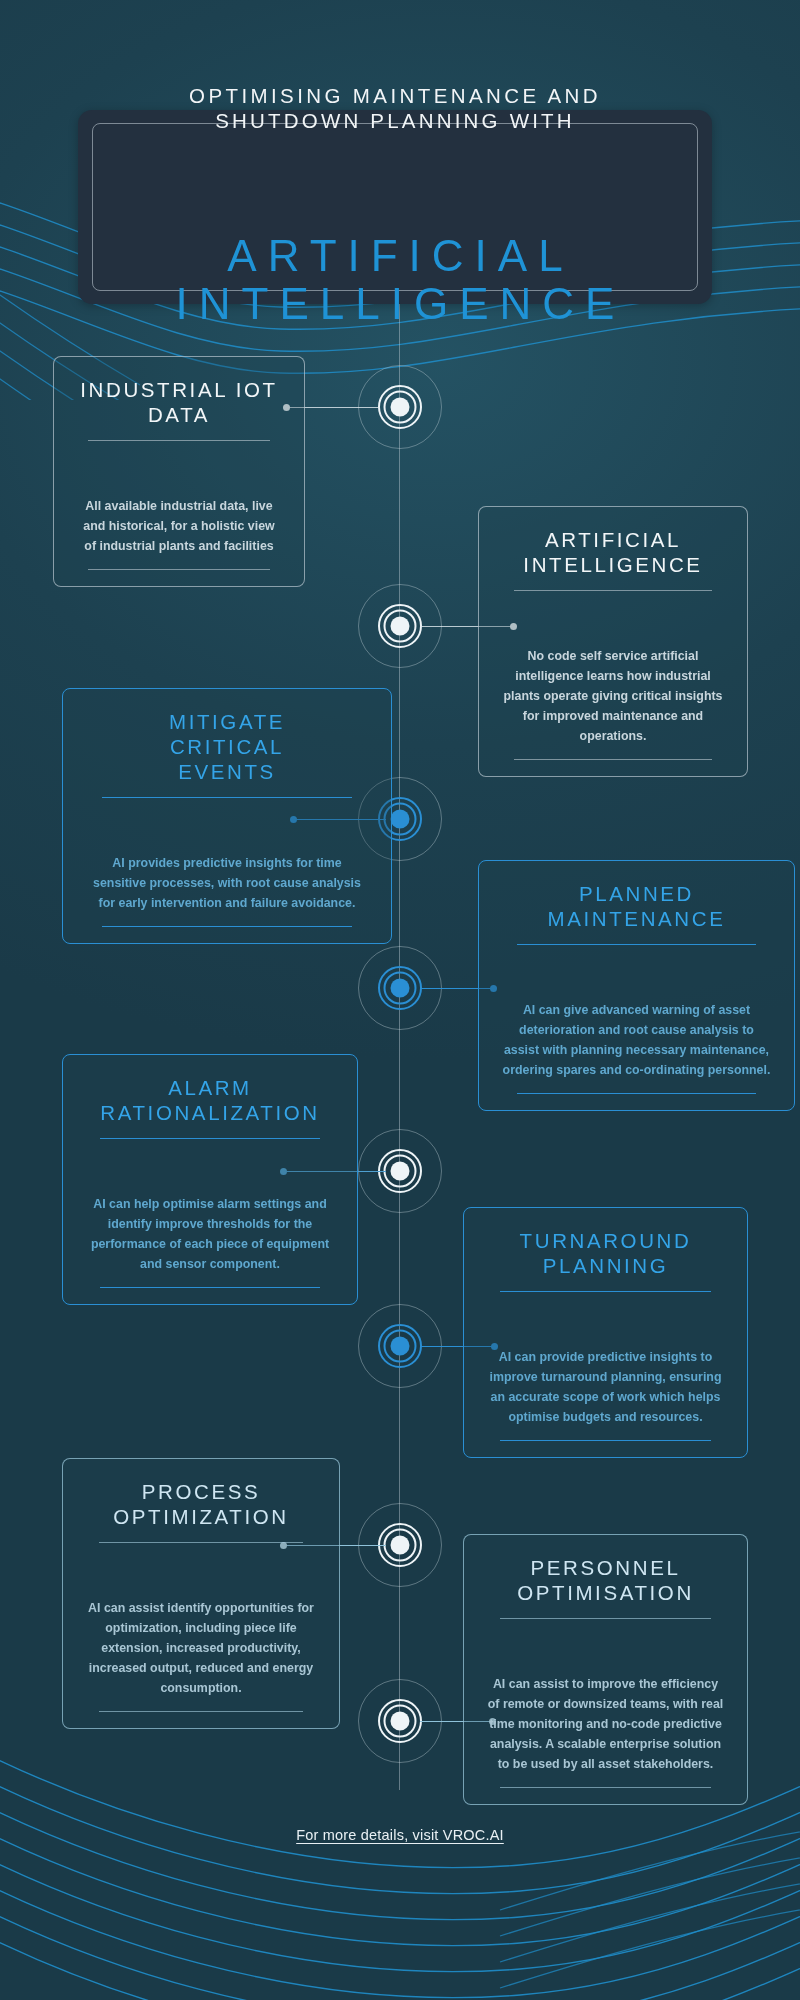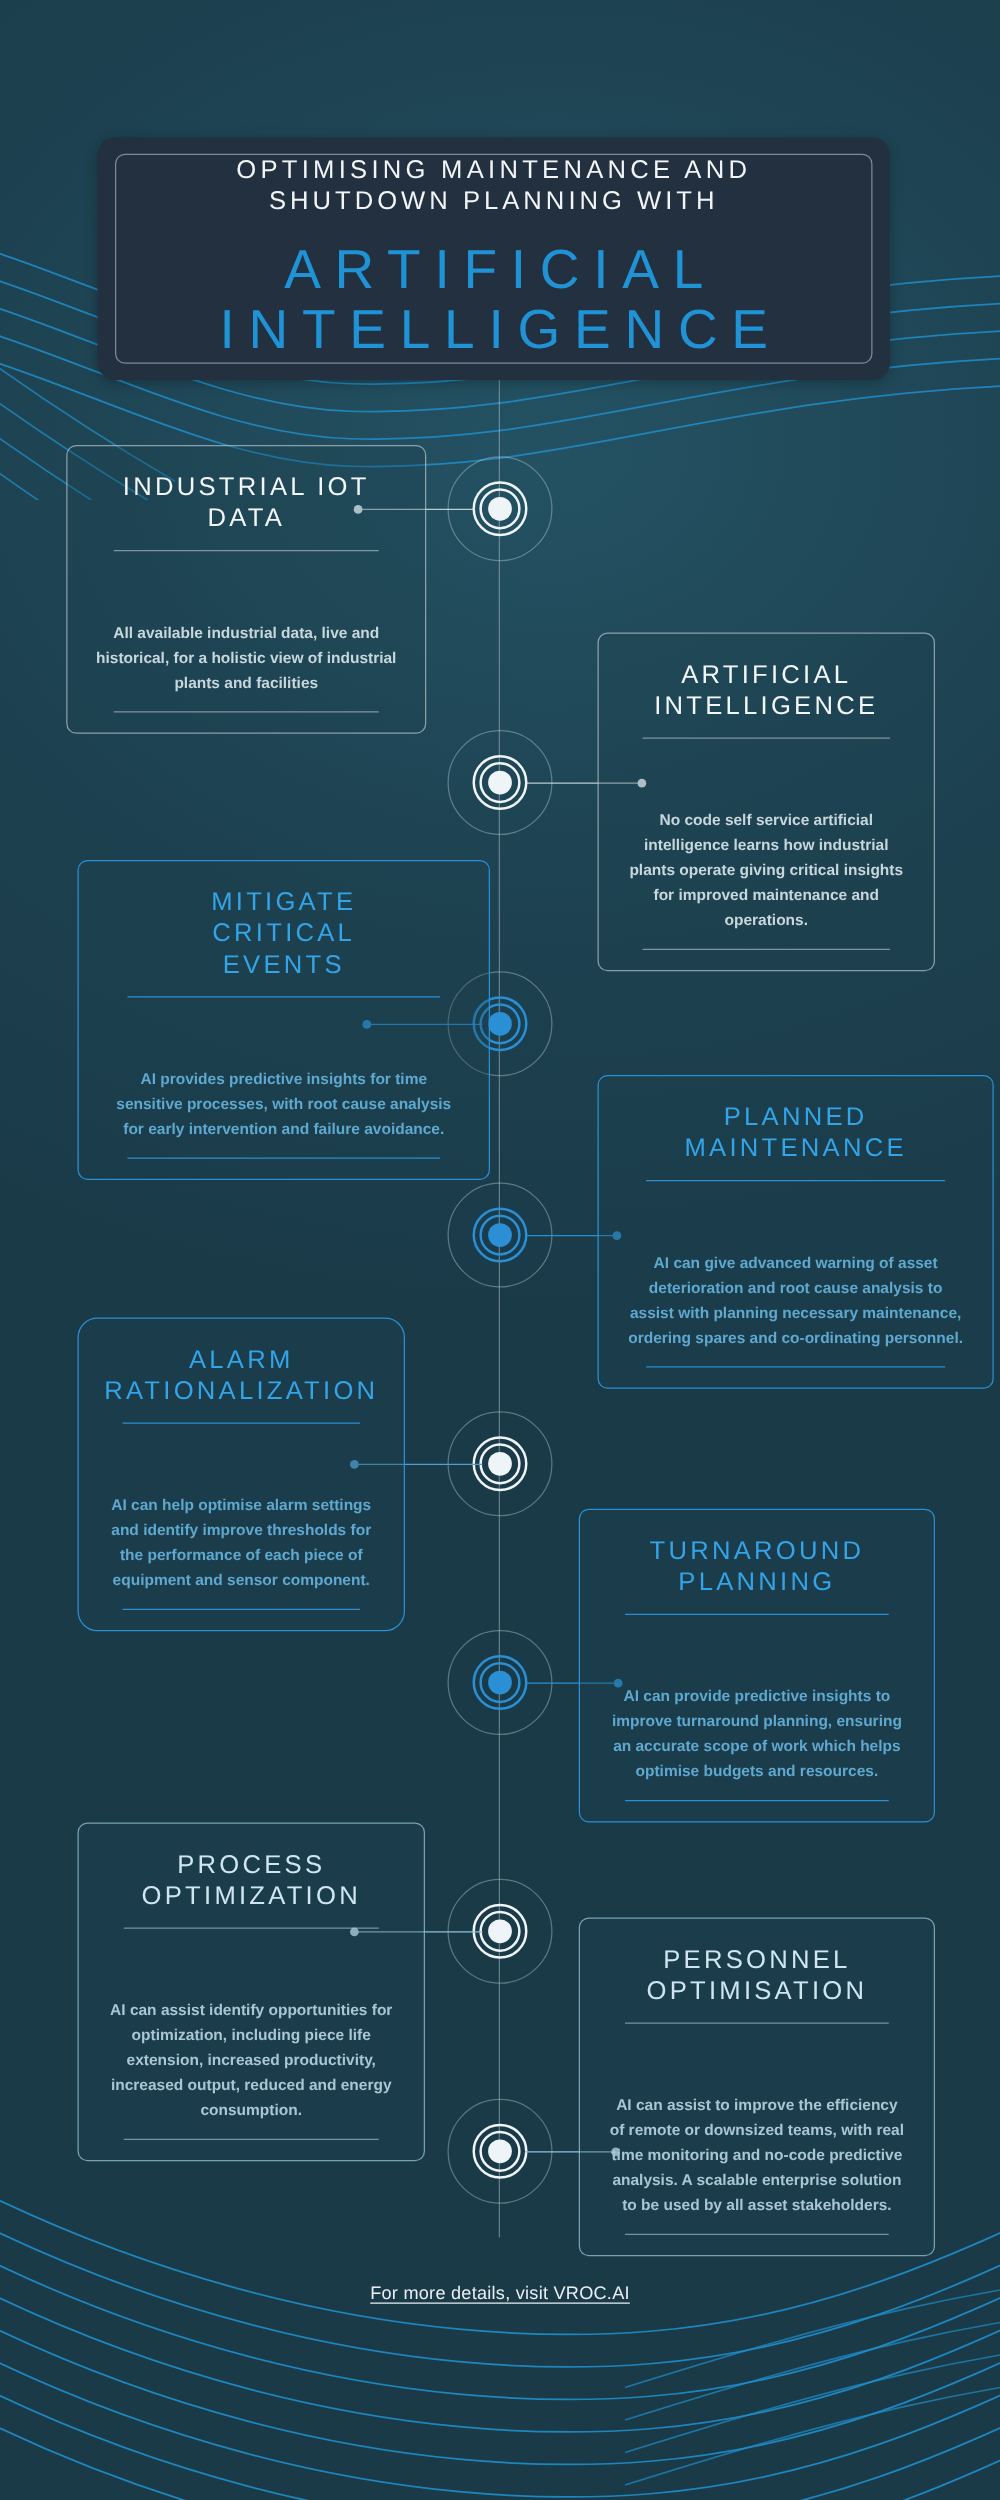--- a/index.html
+++ b/index.html
@@ -54,20 +54,21 @@
   .header-inner {
     position: absolute;
     left: 14px; top: 13px; right: 14px; bottom: 13px;
     border: 1px solid rgba(200,212,220,0.55);
     border-radius: 8px;
     display: flex;
     flex-direction: column;
     align-items: center;
     justify-content: center;
     padding: 10px 24px 14px;
+    gap: 40px;
   }
   .kicker {
     color: #f2f5f7;
     font-size: 20.5px;
     letter-spacing: 3.4px;
     text-align: center;
     line-height: 1.22;
     text-transform: uppercase;
     font-weight: 400;
   }
@@ -238,21 +239,21 @@
 
   <div class="node" style="--nc:#eef4f7; left:357px; top:364px; width:86px; height:86px;">
     <span class="ring halo"></span>
     <span class="ring r-out"></span>
     <span class="ring r-mid"></span>
     <span class="ring core"></span>
   </div>
   <div class="conn" style="left:286px; top:407px; width:94px; background:rgba(225,235,240,0.8);">
     <span class="dot" style="left:-3px; background:#eef4f7;"></span>
   </div>
-  <div class="card light" style="left:53px; top:356px; width:288px;">
+  <div class="card light" style="left:53px; top:356px; width:252px;">
     <h2>
       <span>INDUSTRIAL IOT</span><br>
       <span>DATA</span>
     </h2>
     <div class="rule"></div>
     <p>All available industrial data, live and historical, for a holistic view of industrial plants and facilities</p>
     <div class="rule bottom"></div>
   </div>
 
   <div class="node" style="--nc:#eef4f7; left:357px; top:583px; width:86px; height:86px;">
@@ -315,21 +316,21 @@
 
   <div class="node" style="--nc:#eef4f7; left:357px; top:1128px; width:86px; height:86px;">
     <span class="ring halo"></span>
     <span class="ring r-out"></span>
     <span class="ring r-mid"></span>
     <span class="ring core"></span>
   </div>
   <div class="conn" style="left:283px; top:1171px; width:103px; background:#4e9fd0;">
     <span class="dot" style="left:-3px; background:#4e9fd0;"></span>
   </div>
-  <div class="card blue" style="left:62px; top:1054px; width:262px;border-radius:16px;">
+  <div class="card blue" style="left:62px; top:1054px; width:296px;">
     <h2>
       <span>ALARM</span><br>
       <span>RATIONALIZATION</span>
     </h2>
     <div class="rule"></div>
     <p>AI can help optimise alarm settings and identify improve thresholds for the performance of each piece of equipment and sensor component.</p>
     <div class="rule bottom"></div>
   </div>
 
   <div class="node" style="--nc:#2a8fd4; left:357px; top:1303px; width:86px; height:86px;">

